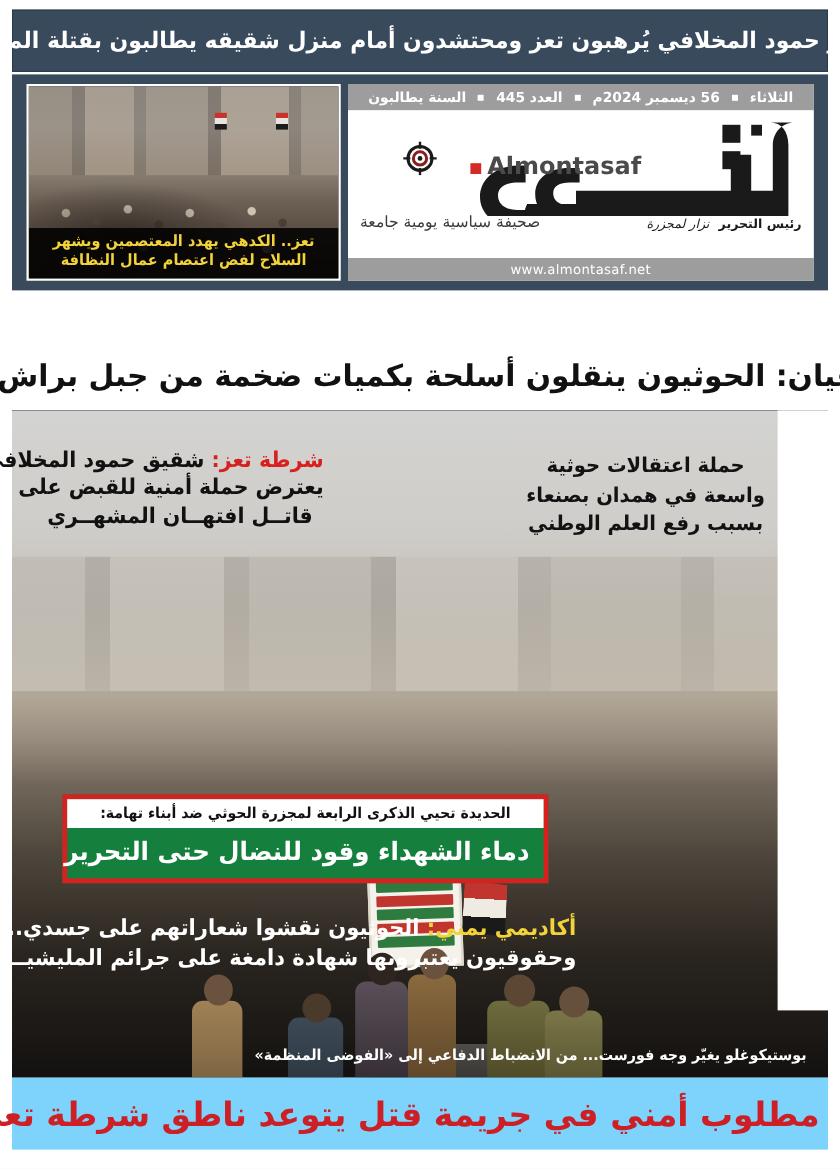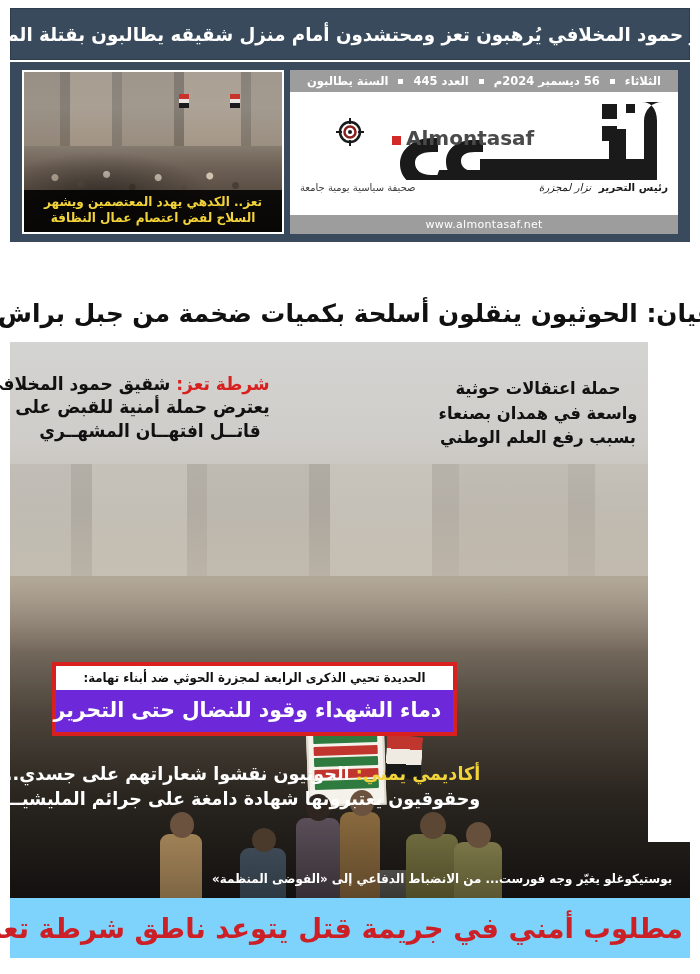--- a/index.html
+++ b/index.html
@@ -152,21 +152,21 @@
   }
   .target-icon { position:absolute; left:46px; top:26px; }
   .slogan-row {
     position:absolute; left:0; right:0; bottom:22px;
     display:flex; justify-content:space-between;
     padding:0 10px;
     align-items:flex-end;
   }
   .slogan {
     color:#3a3a3a;
-    font-size:10px;
+    font-size:13px;
     direction:rtl;
     white-space:nowrap;
   }
   .editor {
     color:#1a1a1a;
     font-size:10.5px;
     font-weight:bold;
     direction:rtl;
     white-space:nowrap;
   }
@@ -317,21 +317,21 @@
     font-size:17px; font-weight:bold; color:#121212;
     line-height:1.45; white-space:nowrap;
     transform:scaleX(0.96);
   }
 
   
   .redbox {
     position:absolute; left:52px; top:662px;
     width:405px;
     border:4px solid #d8201f;
-    background:#6d28d9;
+    background:#15803d;
   }
   .redbox .strip {
     background:#ffffff;
     padding:4px 6px 5px;
     text-align:center;
   }
   .redbox .strip-text {
     font-size:12.5px; font-weight:bold; color:#111;
     direction:rtl; white-space:nowrap;
     transform:scaleX(0.94);

